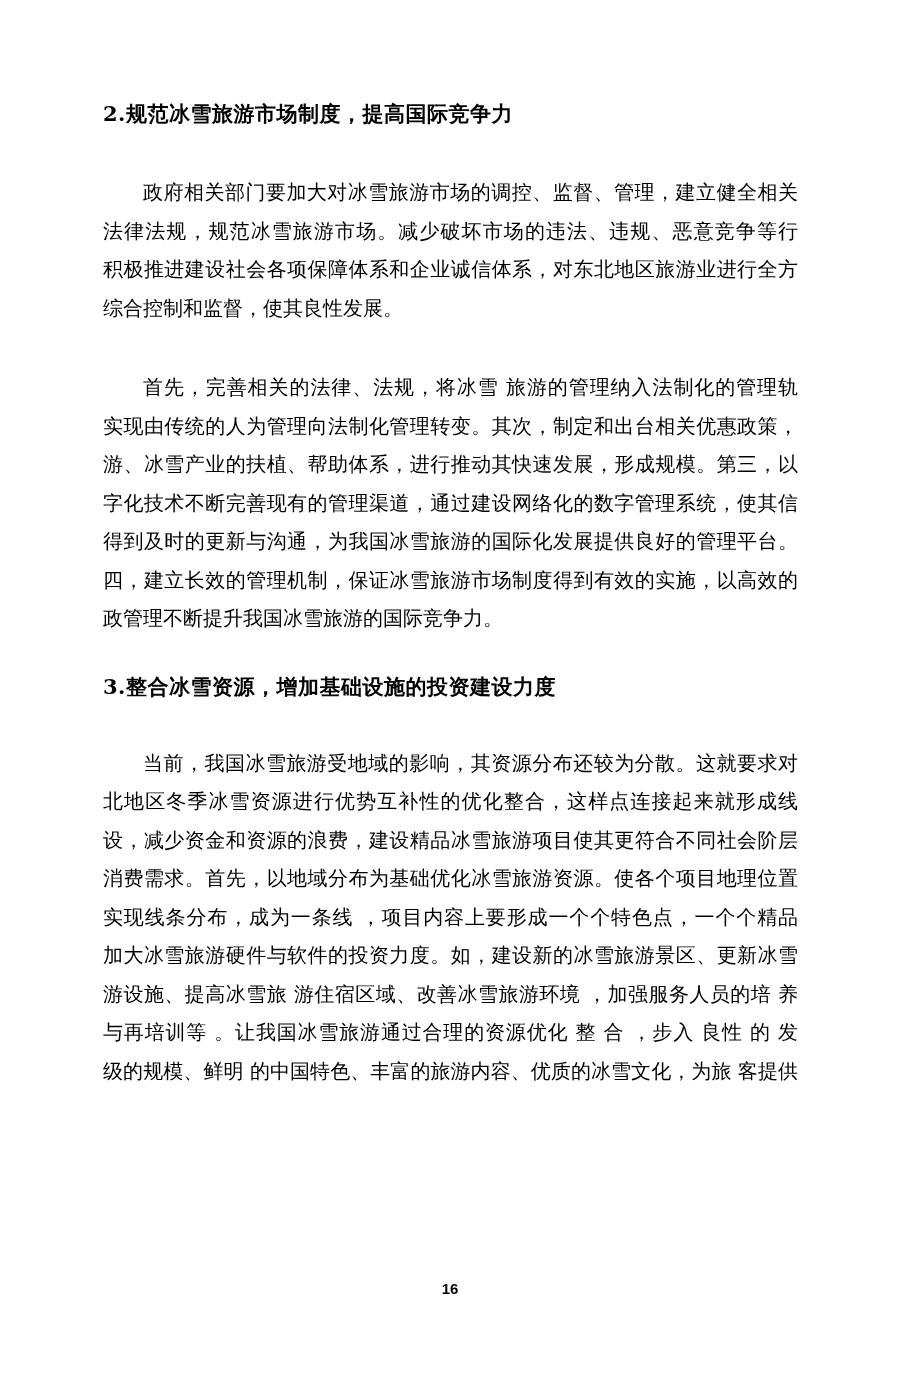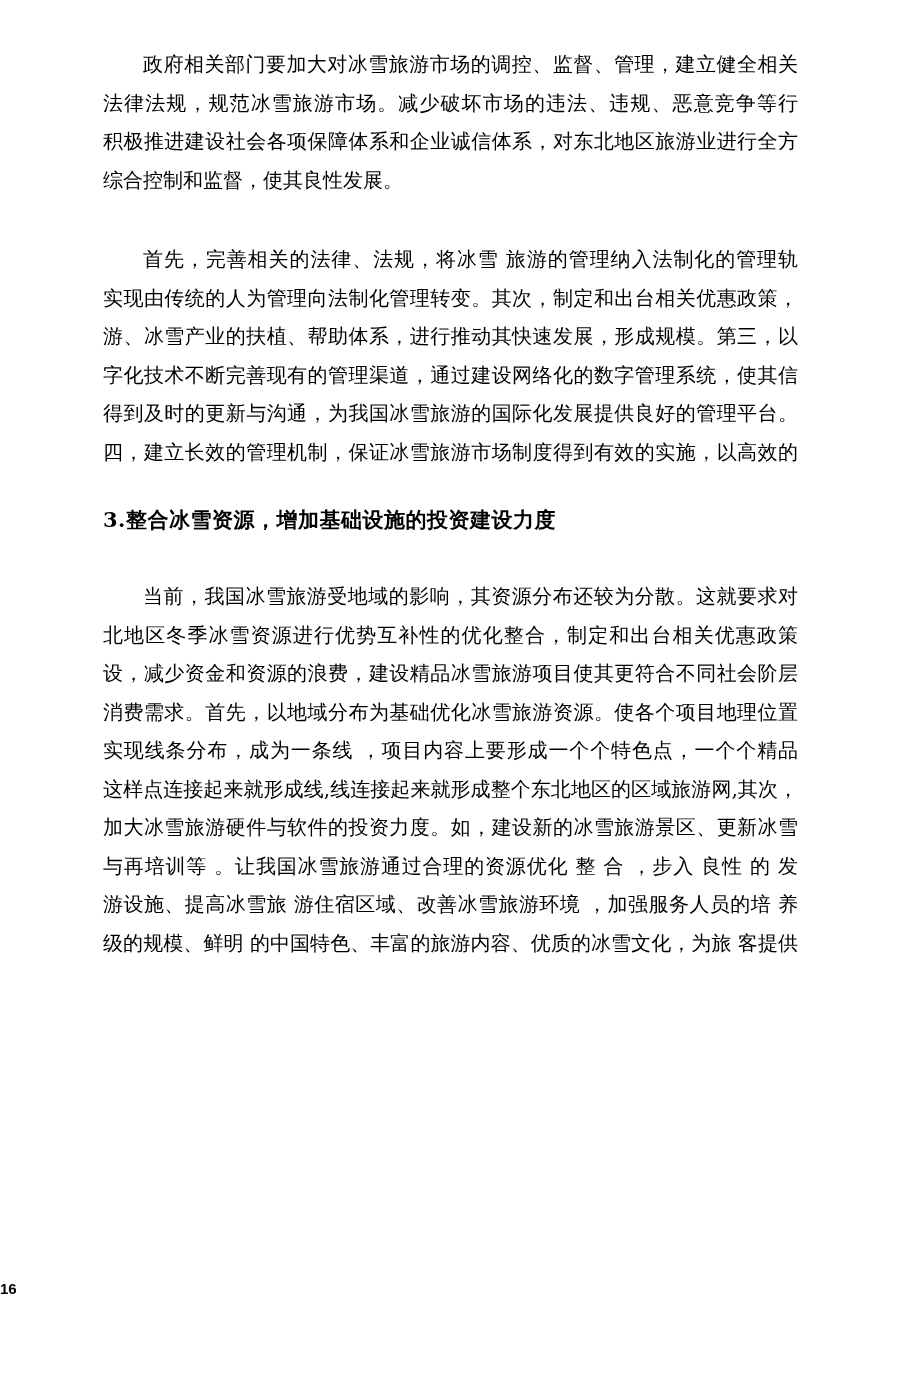--- a/index.html
+++ b/index.html
@@ -46,61 +46,62 @@
     white-space: normal;
     overflow: hidden;
   }
   .ln.indent { padding-left: 40px; }
   .ln.lastline { text-align-last: left; }
   .page-number {
     position: absolute;
     left: 0;
     right: 0;
     top: 1280px;
-    text-align: left;
+    text-align: center;
     font-family: "Liberation Sans", sans-serif;
     font-size: 15px;
     font-weight: 700;
     color: #000000;
   }
 </style>
 </head>
 <body>
 
 <div class="page">
   <div class="content">
 
+    <div class="heading h-first">2.规范冰雪旅游市场制度，提高国际竞争力</div>
 
     <div class="para p1">
       <div class="ln indent">政府相关部门要加大对冰雪旅游市场的调控、监督、管理，建立健全相关的</div>
       <div class="ln">法律法规，规范冰雪旅游市场。减少破坏市场的违法、违规、恶意竞争等行为，</div>
       <div class="ln">积极推进建设社会各项保障体系和企业诚信体系，对东北地区旅游业进行全方位</div>
       <div class="ln lastline">综合控制和监督，使其良性发展。</div>
     </div>
 
     <div class="para p2">
       <div class="ln indent">首先，完善相关的法律、法规，将冰雪 旅游的管理纳入法制化的管理轨道，</div>
       <div class="ln">实现由传统的人为管理向法制化管理转变。其次，制定和出台相关优惠政策，吸</div>
       <div class="ln">游、冰雪产业的扶植、帮助体系，进行推动其快速发展，形成规模。第三，以数</div>
       <div class="ln">字化技术不断完善现有的管理渠道，通过建设网络化的数字管理系统，使其信息</div>
       <div class="ln">得到及时的更新与沟通，为我国冰雪旅游的国际化发展提供良好的管理平台。第</div>
       <div class="ln">四，建立长效的管理机制，保证冰雪旅游市场制度得到有效的实施，以高效的行</div>
+      <div class="ln lastline">政管理不断提升我国冰雪旅游的国际竞争力。</div>
     </div>
 
     <div class="heading h-second">3.整合冰雪资源，增加基础设施的投资建设力度</div>
 
     <div class="para p3">
       <div class="ln indent">当前，我国冰雪旅游受地域的影响，其资源分布还较为分散。这就要求对东</div>
-      <div class="ln">北地区冬季冰雪资源进行优势互补性的优化整合，制定和出台相关优惠政策</div>
+      <div class="ln">北地区冬季冰雪资源进行优势互补性的优化整合，这样点连接起来就形成线</div>
       <div class="ln">设，减少资金和资源的浪费，建设精品冰雪旅游项目使其更符合不同社会阶层的</div>
       <div class="ln">消费需求。首先，以地域分布为基础优化冰雪旅游资源。使各个项目地理位置上</div>
       <div class="ln">实现线条分布，成为一条线 ，项目内容上要形成一个个特色点，一个个精品点，</div>
-      <div class="ln">这样点连接起来就形成线,线连接起来就形成整个东北地区的区域旅游网,其次，</div>
       <div class="ln">加大冰雪旅游硬件与软件的投资力度。如，建设新的冰雪旅游景区、更新冰雪旅</div>
+      <div class="ln">游设施、提高冰雪旅 游住宿区域、改善冰雪旅游环境 ，加强服务人员的培 养</div>
       <div class="ln">与再培训等 。让我国冰雪旅游通过合理的资源优化 整 合 ，步入 良性 的 发</div>
-      <div class="ln">游设施、提高冰雪旅 游住宿区域、改善冰雪旅游环境 ，加强服务人员的培 养</div>
       <div class="ln">级的规模、鲜明 的中国特色、丰富的旅游内容、优质的冰雪文化，为旅 客提供</div>
     </div>
 
   </div>
 
   <div class="page-number">16</div>
 </div>
 
 </body></html>

